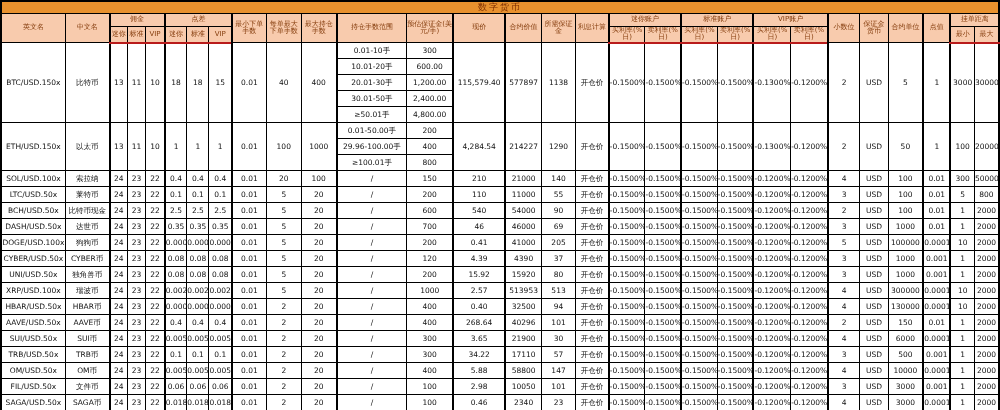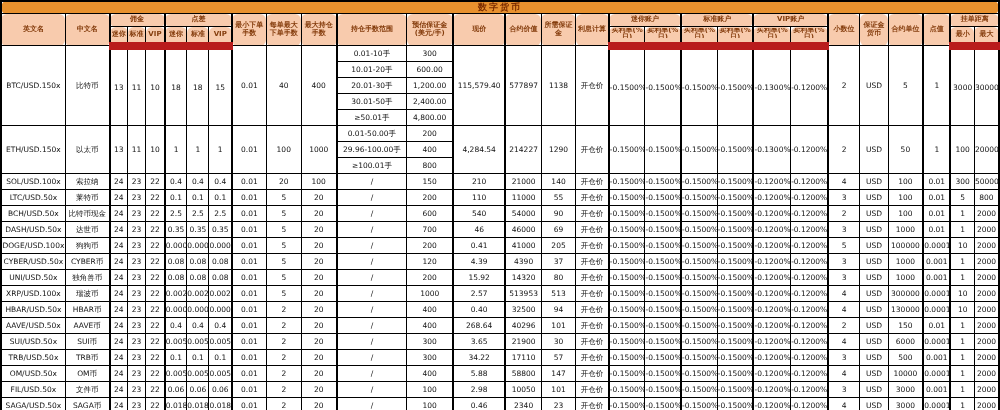--- a/index.html
+++ b/index.html
@@ -1,24 +1,24 @@
 <!DOCTYPE html>
 <html><head>
 <meta charset="utf-8">
 <style>
   html,body{margin:0;padding:0;}
   body{width:1000px;height:410px;background:#fff;font-family:"DejaVu Sans",sans-serif;}
   table{border-collapse:collapse;table-layout:fixed;width:1000px;border:2px solid #000;}
   th,td{border:1px solid #000;text-align:center;vertical-align:middle;padding:0;
         overflow:hidden;line-height:1.05;}
-  th{background:#F8CBAD;color:#843C0C;font-weight:bold;font-size:7px;white-space:normal;height:12px;border-radius:6px;}
+  th{background:#F8CBAD;color:#843C0C;font-weight:normal;font-size:7px;white-space:normal;height:12px;}
   td{font-size:7.5px;color:#111;height:15px;white-space:nowrap;}
   th.banner{background:#E8912E;color:#7C2D00;font-size:9px;height:11px;letter-spacing:2px;}
   .thl{border-left:2px solid #000;}
-  thead tr:last-child th{border-bottom:8px solid #b91c1c;margin-left:39px;}
+  thead tr:last-child th{border-bottom:2px solid #b91c1c;margin-left:39px;}
 </style>
 </head>
 <body>
 
 <table>
   <colgroup>
       <col style="width: 64px;">
       <col style="width: 44px;">
       <col style="width: 18px;">
       <col style="width: 18px;">
@@ -373,21 +373,21 @@
         <td>22</td>
         <td class="thl">0.08</td>
         <td>0.08</td>
         <td>0.08</td>
         <td class="thl">0.01</td>
         <td>5</td>
         <td>20</td>
         <td class="thl">/</td>
         <td>200</td>
         <td class="thl">15.92</td>
-        <td class="thl">14320</td>
+        <td class="thl">15920</td>
         <td>80</td>
         <td>开仓价</td>
         <td class="thl">-0.1500%</td>
         <td>-0.1500%</td>
         <td class="thl">-0.1500%</td>
         <td>-0.1500%</td>
         <td class="thl">-0.1200%</td>
         <td>-0.1200%</td>
         <td class="thl">3</td>
         <td>USD</td>

